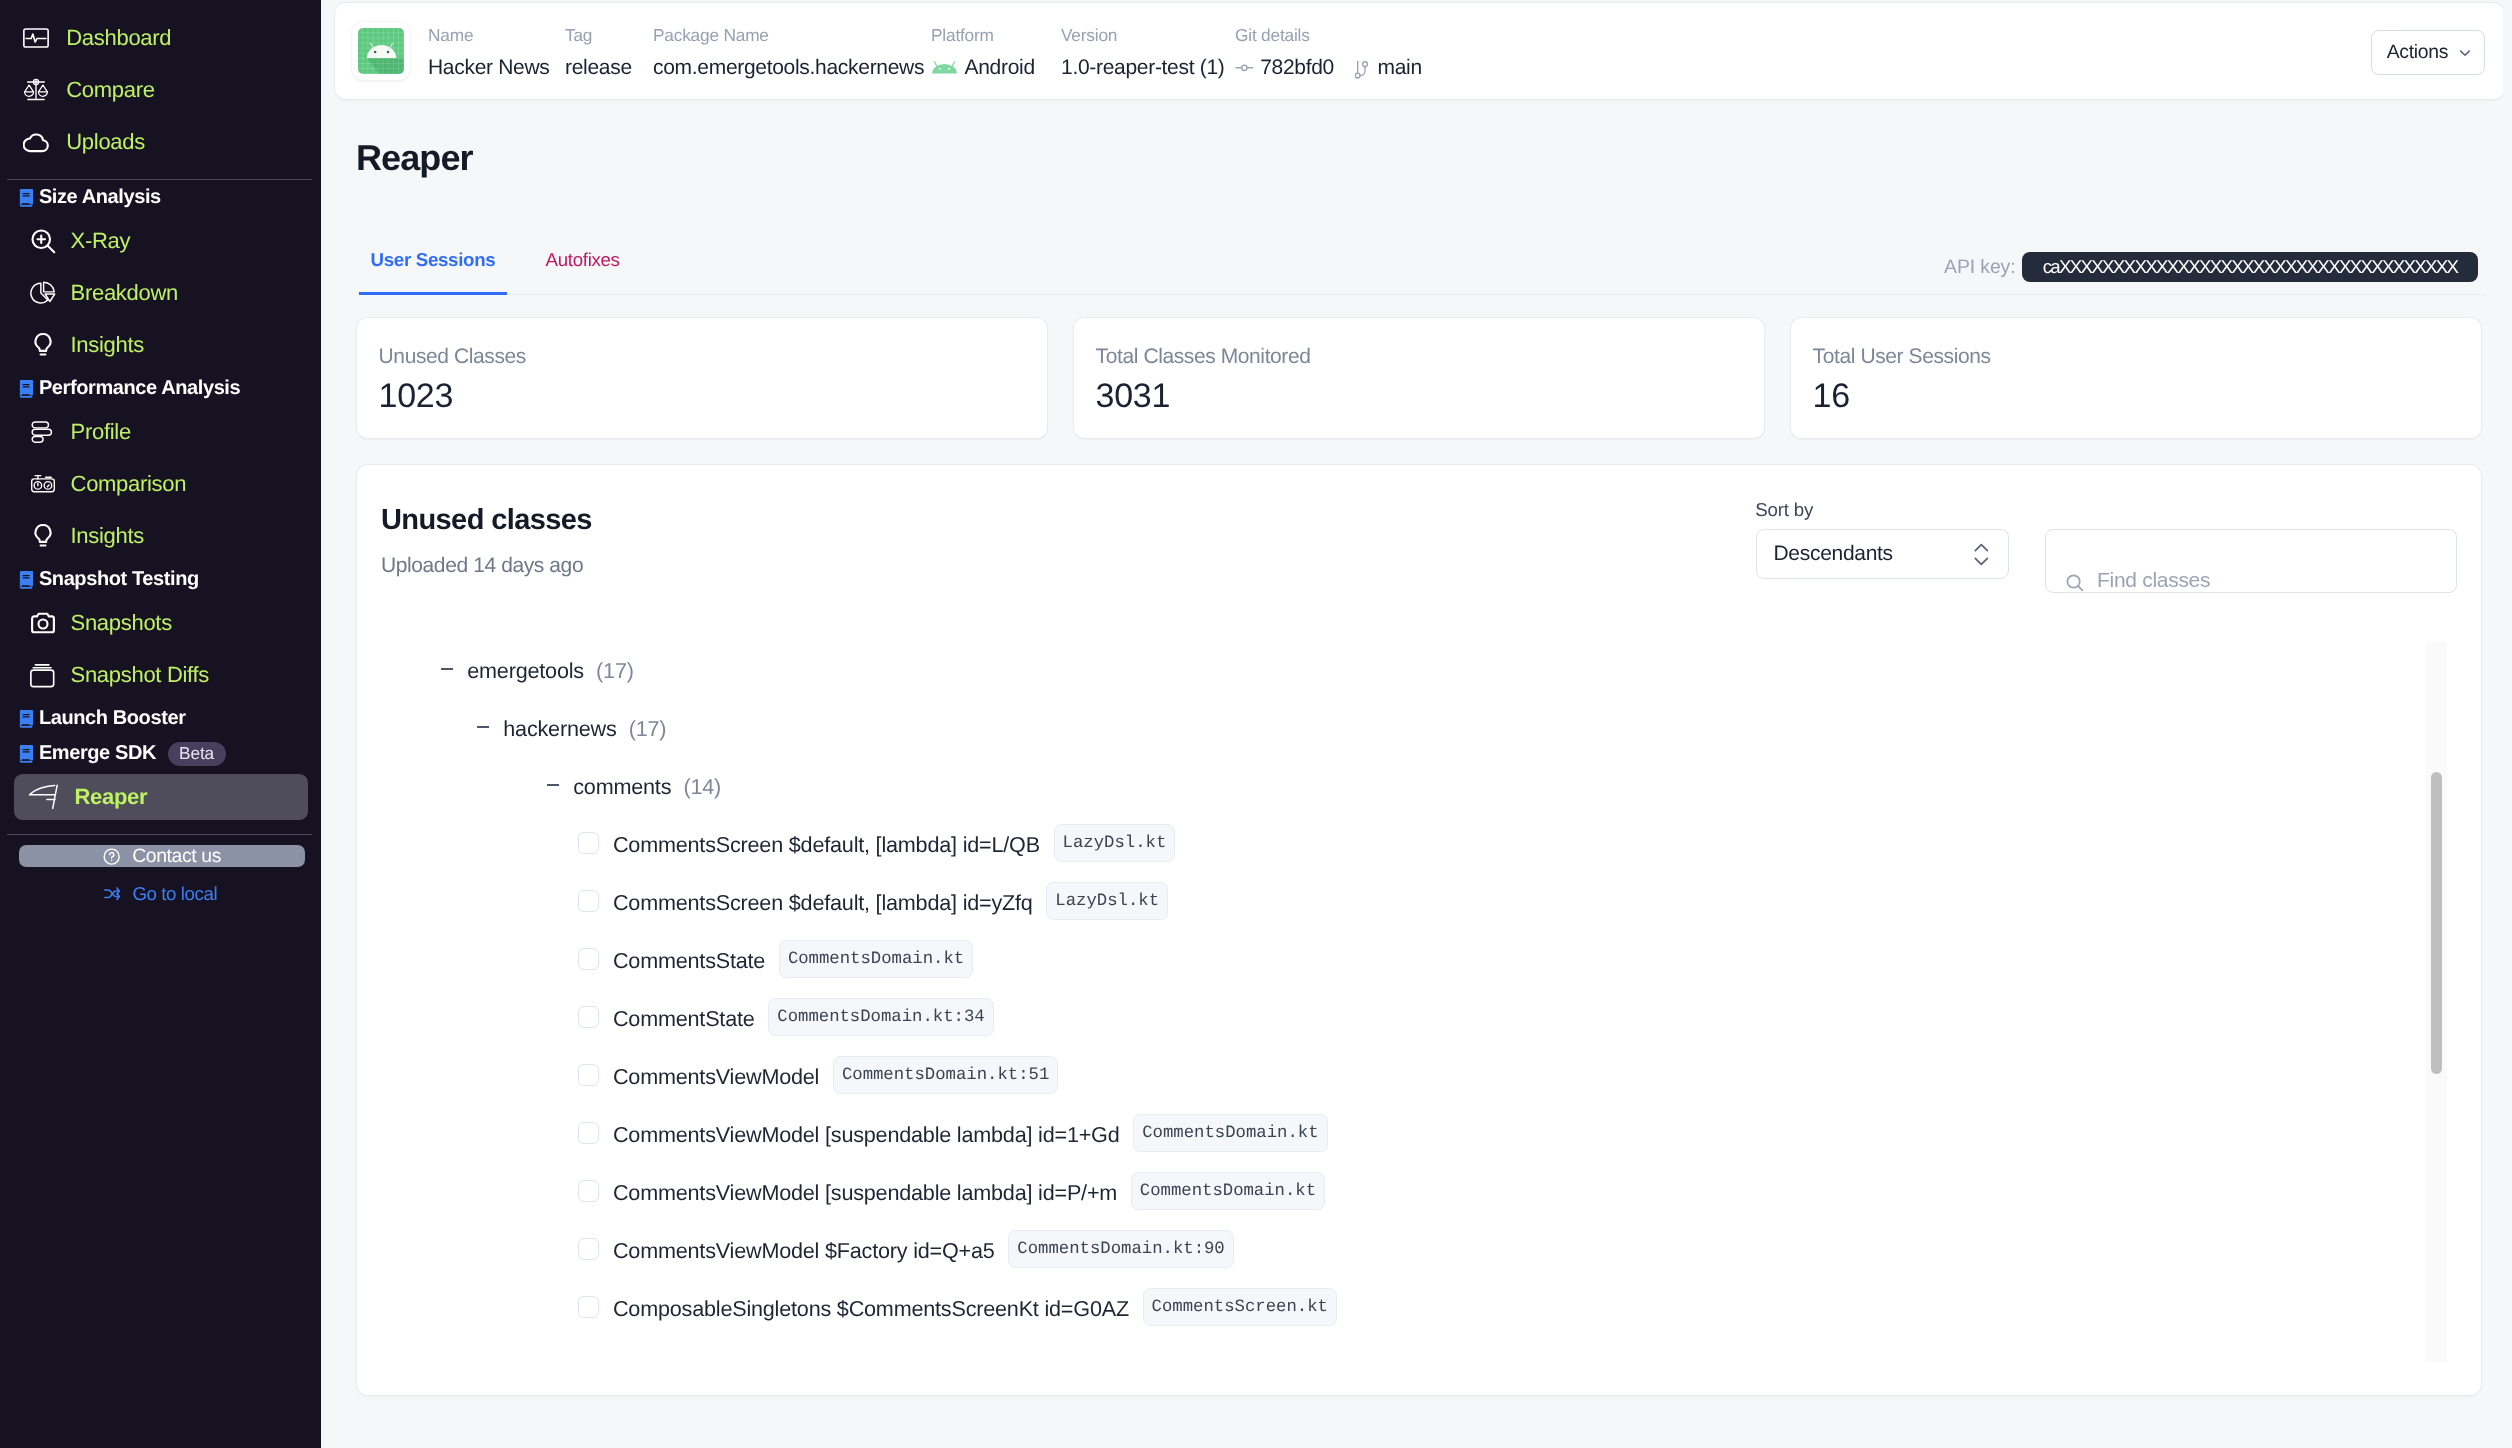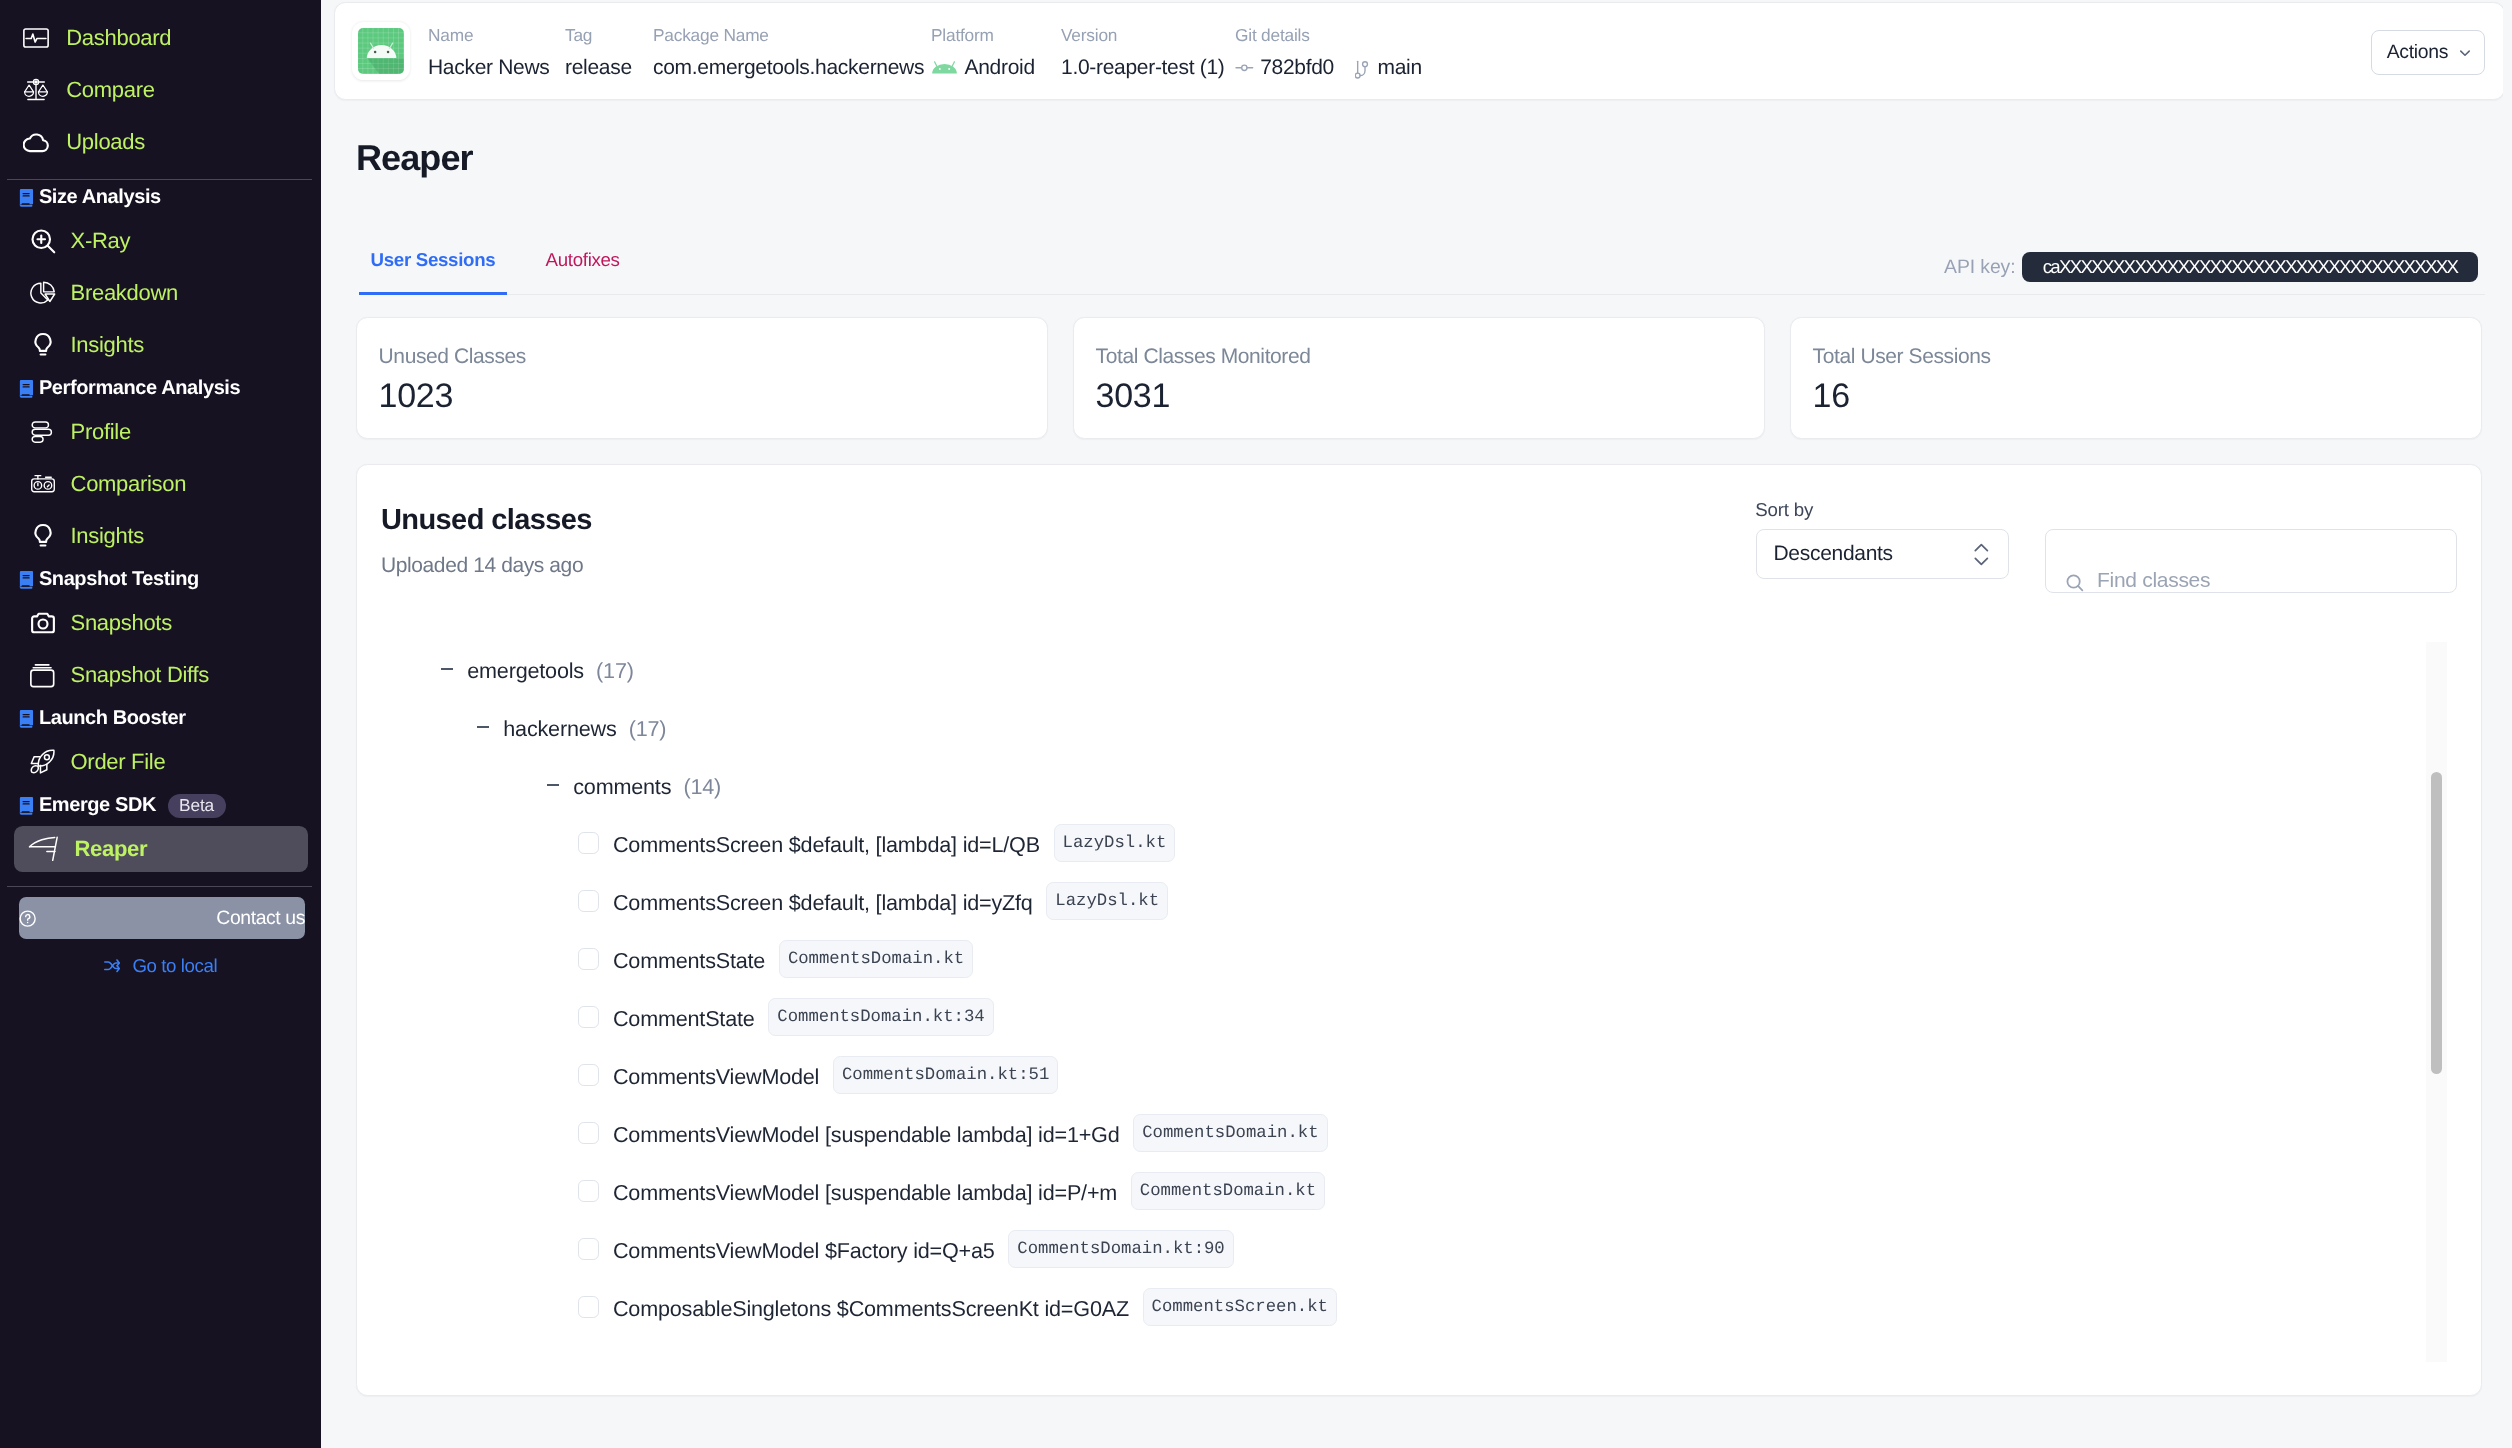--- a/index.html
+++ b/index.html
@@ -23,22 +23,22 @@
   .nav-item.active, .sub-item.active { background:#4f4d5b; height:46px; margin-top:2.9px; margin-bottom:2.9px; }
   .sub-item.active .lbl { font-weight:700; }
   .divider { height:1.4px; background:#4a4858; margin:11.5px 8.6px 0 7.2px; flex:none; }
   .divider.bottom { margin-top:10.8px; }
   .group { display:flex; align-items:center; height:35px; padding-left:18.7px; }
   .group .bico { width:14.4px; height:17.3px; margin-right:5.8px; flex:none; display:flex; align-items:center; }
   .group .glbl { font-size:20px; font-weight:700; color:#fff; letter-spacing:-0.4px; }
   .beta { margin-left:11.5px; background:#46405e; color:#e9e7f0; font-size:17.3px; border-radius:12.2px;
           height:24.5px; display:inline-flex; align-items:center; justify-content:center; width:58px;
           letter-spacing:-0.1px; }
-  .contact { margin:10px 16px 0 18.7px; height:42px; background:#8b92a6; border-radius:7.2px;
-             display:flex; align-items:center; justify-content:space-between; color:#fff; font-size:19.4px;
+  .contact { margin:10px 16px 0 18.7px; height:22px; background:#8b92a6; border-radius:7.2px;
+             display:flex; align-items:center; justify-content:center; color:#fff; font-size:19.4px;
              gap:12.2px; cursor:pointer; letter-spacing:-0.4px; }
   .contact .svgico { width:17.3px; height:17.3px; display:inline-flex; }
   .gotolocal { margin-top:16px; display:flex; align-items:center; justify-content:center; gap:12.2px;
                color:#3b7ff5; font-size:18.7px; cursor:pointer; letter-spacing:-0.4px; }
   .gotolocal .svgico { width:16.5px; height:15px; display:inline-flex; }
 
   
   .main { flex:1; position:relative; overflow:hidden; background:#f6f7f9; }
   .card { background:#fff; border:0.7px solid #e9ebef; border-radius:11.5px;
           box-shadow:0 0.7px 1.4px rgba(20,25,40,0.035); }
@@ -266,32 +266,20 @@
         <div class="group">
           <span class="bico">
             <svg viewBox="0 0 20 24" width="100%" height="100%">
               <path d="M1.2 1.6a1.6 1.6 0 0 1 1.6-1.6h15.6a1.2 1.2 0 0 1 1.2 1.2v18.8a1.2 1.2 0 0 1-1.2 1.2H2.8A1.6 1.6 0 0 0 1.2 22.8z" fill="#3b7ff5"></path>
               <path d="M1.2 20.4a1.6 1.6 0 0 0 1.6 1.6h14.6a1.3 1.3 0 0 1 0 2.6H2.8a1.6 1.6 0 0 1-1.6-1.6z" fill="#3b7ff5"></path>
               <path d="M5.8 6.4h8.2M5.8 9.6h8.2M4.6 20.8h9.4" stroke="#161221" stroke-width="1.9" stroke-linecap="round"></path>
             </svg>
           </span>
           <span class="glbl">Launch Booster</span>
         </div>
-        <div class="sub-item">
-          <span class="ico">
-            <svg viewBox="-1.5 -0.5 38 38" width="100%" height="100%">
-              <path d="M33.4 1.5c-6.0-0.6-12.3 1.7-16.6 6.1-4.3 4.3-6.7 10.5-6.1 16.6 6.0 0.6 12.3-1.7 16.6-6.1 4.3-4.3 6.7-10.5 6.1-16.6z" stroke="currentColor" fill="none" stroke-width="2.2" stroke-linejoin="round"></path>
-              <circle cx="23.2" cy="11.6" r="3.6" stroke="currentColor" fill="none" stroke-width="2.2"></circle>
-              <path d="M13.1 10.7H4.6L0.4 20.6h11.3" stroke="currentColor" fill="none" stroke-width="2.2" stroke-linejoin="round"></path>
-              <path d="M23.1 21.2v8.6L13.8 34.4V22.7" stroke="currentColor" fill="none" stroke-width="2.2" stroke-linejoin="round"></path>
-              <path d="M9.9 24.6a6.6 6.6 0 0 1-8.8 8.8 6.6 6.6 0 0 1 8.8-8.8z" stroke="currentColor" fill="none" stroke-width="2.2" stroke-linejoin="round"></path>
-            </svg>
-          </span>
-          <span class="lbl">Order File</span>
-        </div>
         <div class="group">
           <span class="bico">
             <svg viewBox="0 0 20 24" width="100%" height="100%">
               <path d="M1.2 1.6a1.6 1.6 0 0 1 1.6-1.6h15.6a1.2 1.2 0 0 1 1.2 1.2v18.8a1.2 1.2 0 0 1-1.2 1.2H2.8A1.6 1.6 0 0 0 1.2 22.8z" fill="#3b7ff5"></path>
               <path d="M1.2 20.4a1.6 1.6 0 0 0 1.6 1.6h14.6a1.3 1.3 0 0 1 0 2.6H2.8a1.6 1.6 0 0 1-1.6-1.6z" fill="#3b7ff5"></path>
               <path d="M5.8 6.4h8.2M5.8 9.6h8.2M4.6 20.8h9.4" stroke="#161221" stroke-width="1.9" stroke-linecap="round"></path>
             </svg>
           </span>
           <span class="glbl">Emerge SDK</span>
           <span class="beta">Beta</span>

